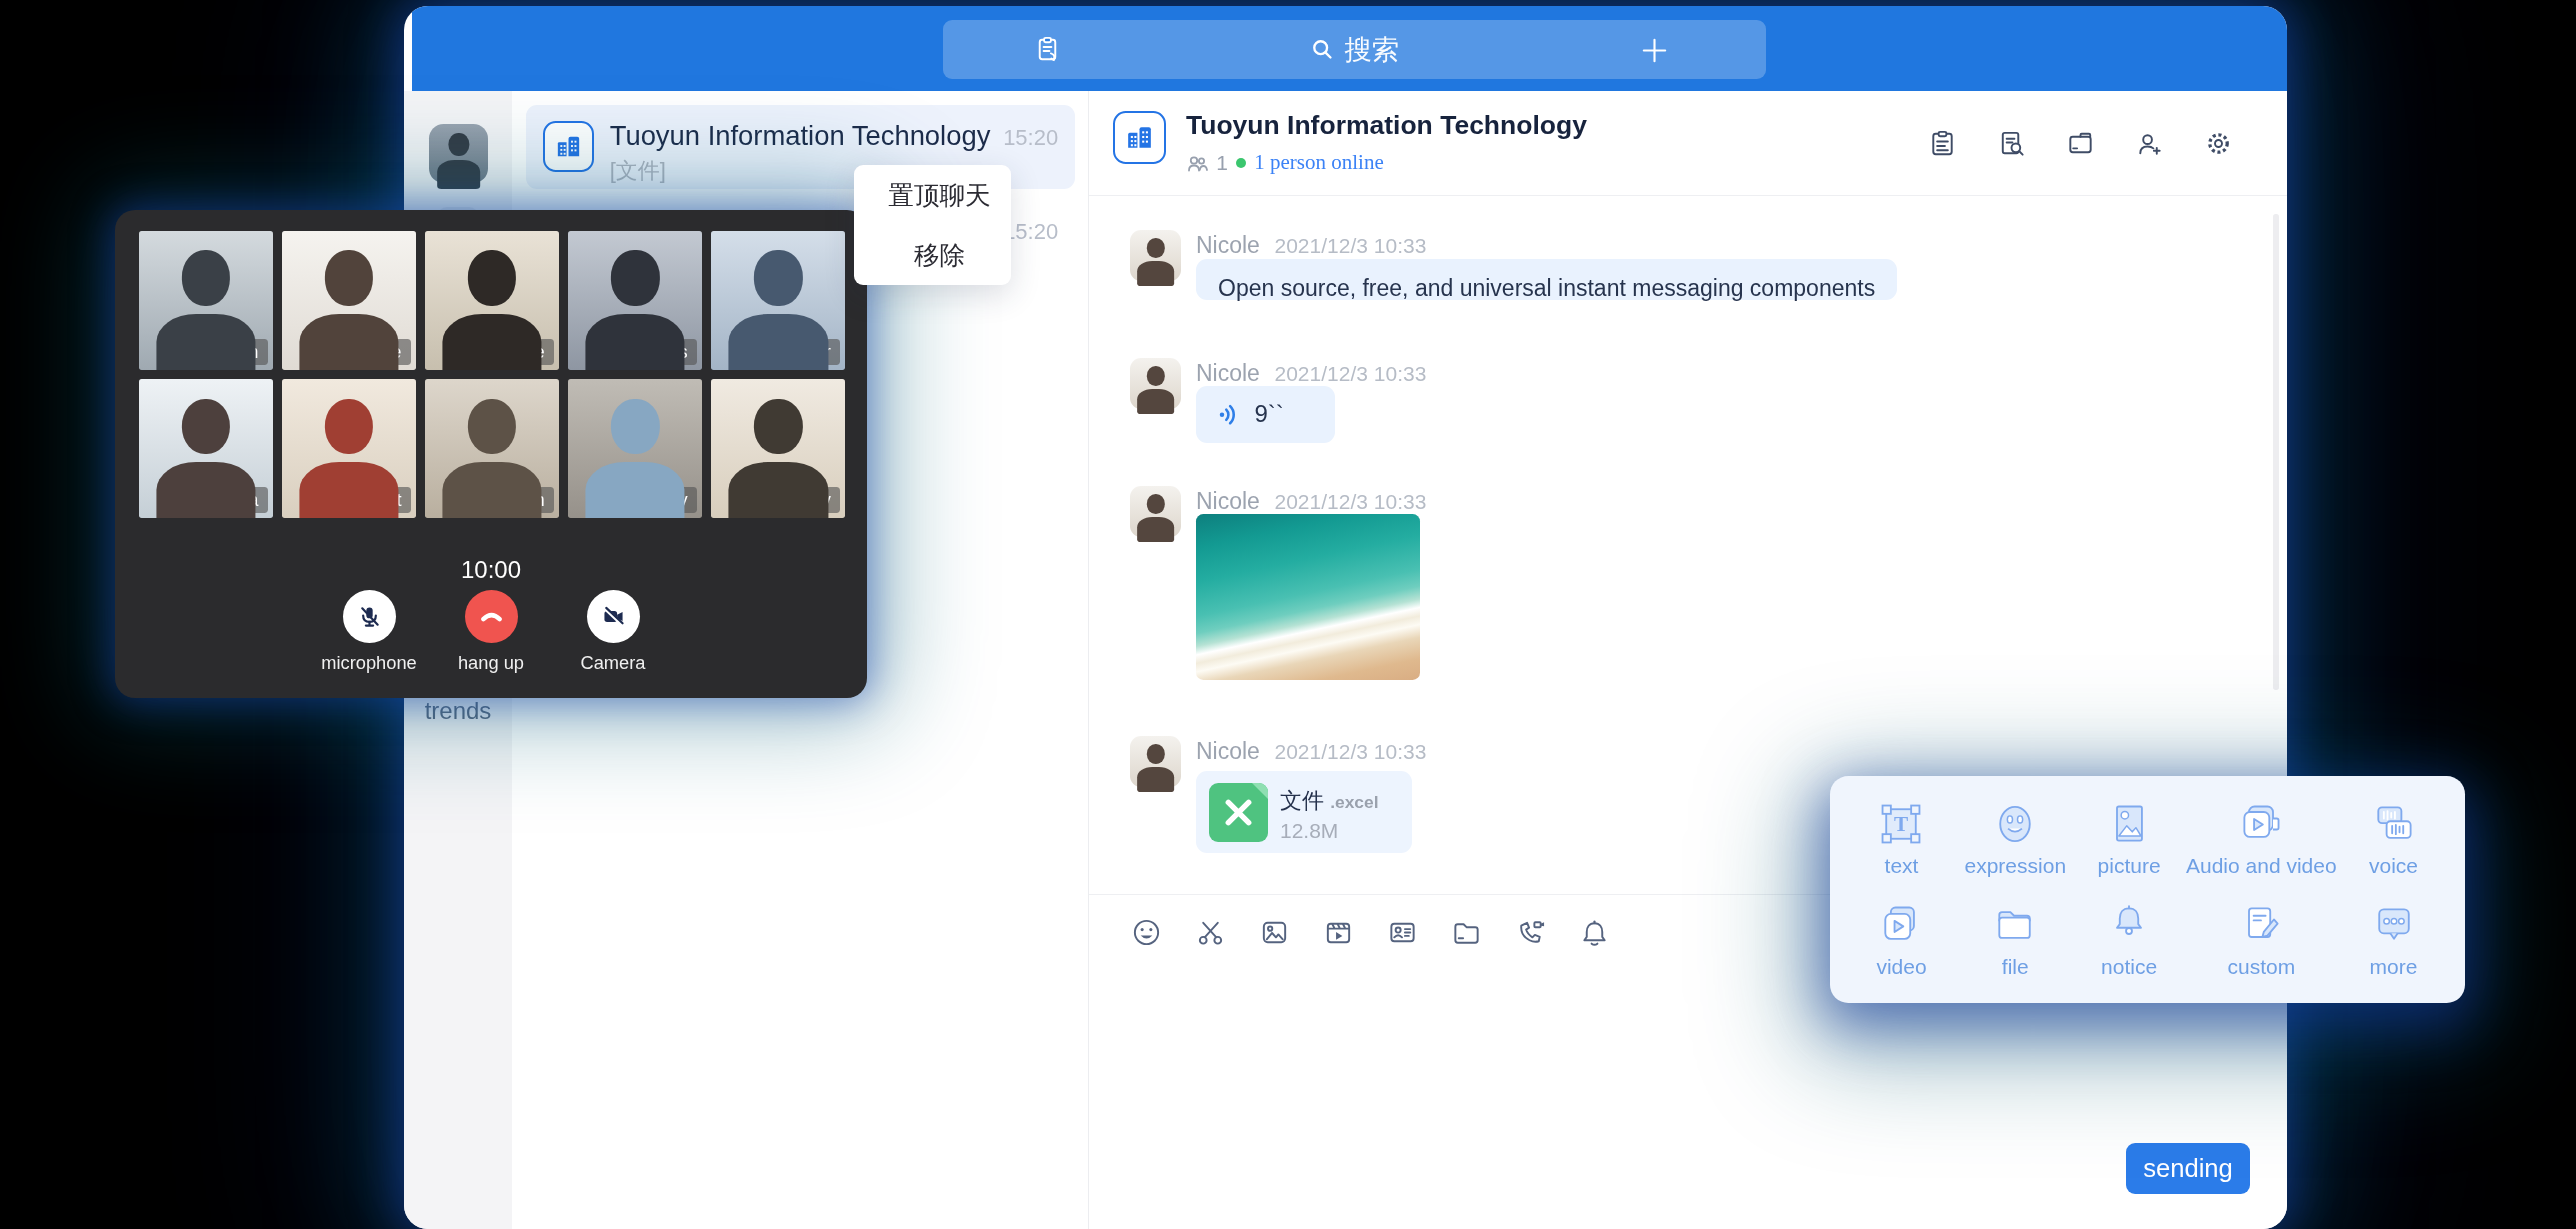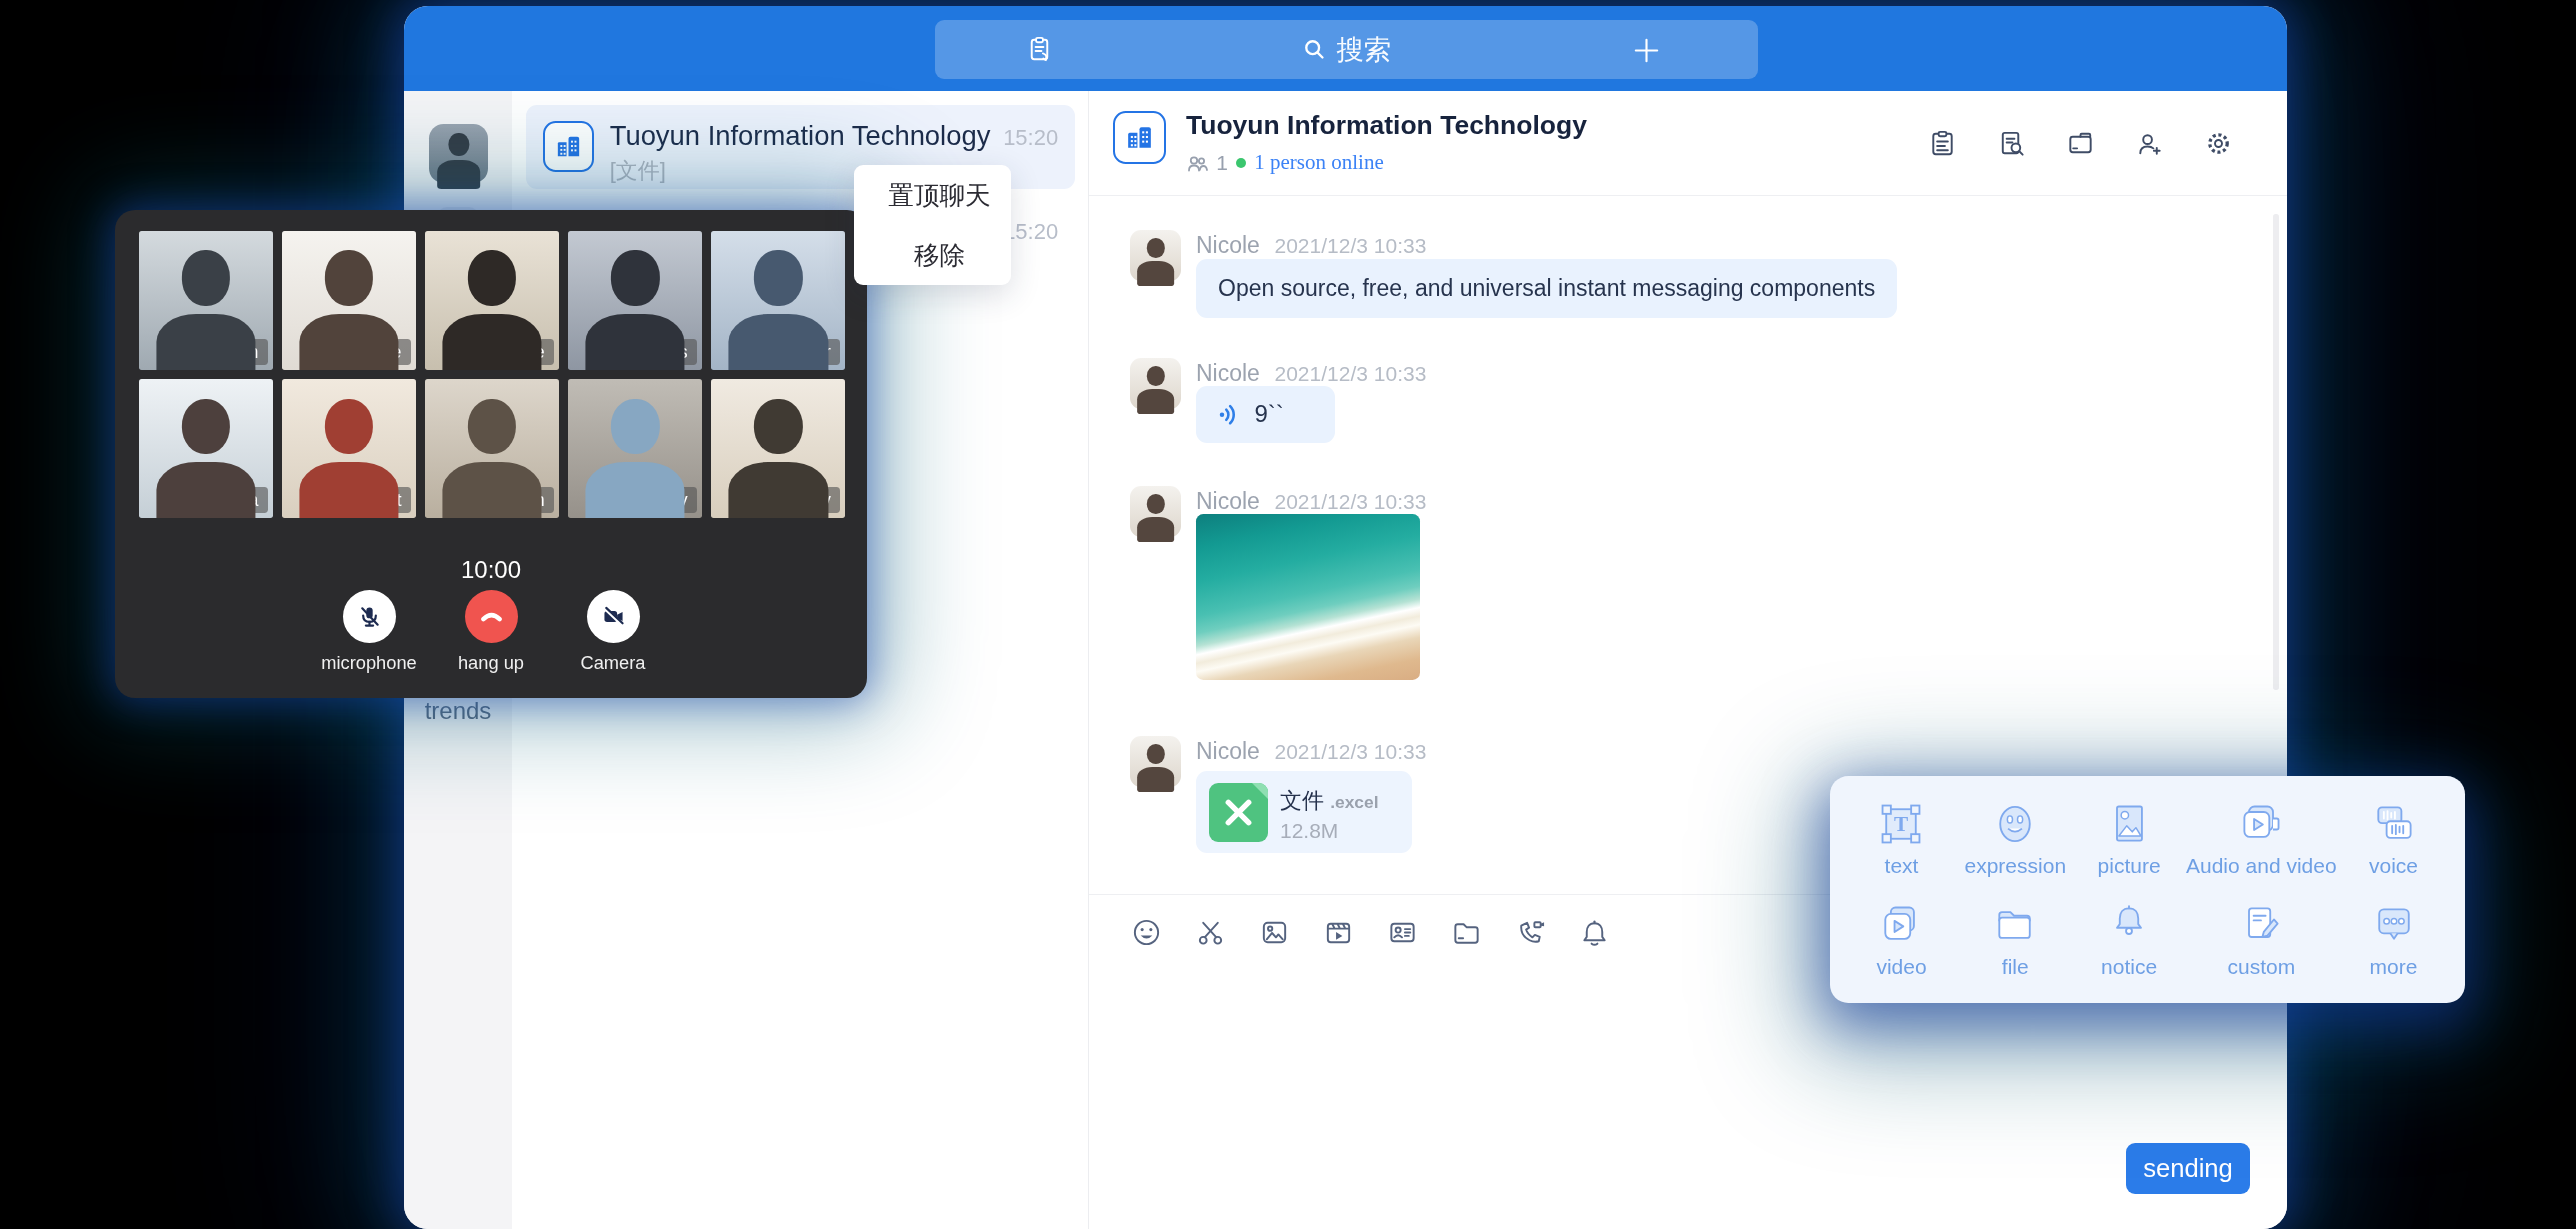--- a/index.html
+++ b/index.html
@@ -4,21 +4,21 @@
 <style>
   html,body{margin:0;padding:0;background:#000;}
   #stage{position:relative;width:2576px;height:1229px;background:#000;overflow:hidden;
          font-family:"Liberation Sans",sans-serif;}
   #stage *{box-sizing:border-box;}
 
   
   .window{position:absolute;left:404px;top:6.4px;width:1883px;height:1223px;background:#fff;
           border-radius:24px;overflow:hidden;
           box-shadow:0 0 46px 5.5px rgba(23,64,178,.55),0 0 110px 27.4px rgba(12,99,120,.38),0 0 201px 55px rgba(8,40,120,.30);}
-  .topbar{position:absolute;left:0;top:0;width:100%;height:85px;background:#2077DF;}
+  .topbar{position:absolute;left:8px;top:0;width:100%;height:85px;background:#2077DF;}
   .searchpill{position:absolute;left:531px;top:13.7px;width:823px;height:59px;background:rgba(255,255,255,.24);
               border-radius:9.1px;}
   .sp-clip{position:absolute;left:88px;top:12.8px;}
   .sp-mid{position:absolute;left:0;top:0;width:100%;height:100%;display:flex;align-items:center;justify-content:center;gap:9.1px;
           color:rgba(255,255,255,.96);font-size:27.4px;}
   .sp-plus{position:absolute;left:695px;top:13.7px;}
 
   
   .rail{position:absolute;left:0;top:85px;width:108px;bottom:0;background:#F4F4F6;}
   .rail-avatar{position:absolute;left:25px;top:33px;width:59px;height:59px;border-radius:14.6px;
@@ -51,21 +51,21 @@
   .hactions{position:absolute;right:53px;top:37px;display:flex;gap:38px;}
   .hactions svg{display:block;}
 
   .msg{position:absolute;left:0;width:100%;}
   .mav{position:absolute;left:41px;top:0;width:51px;height:51px;border-radius:11px;
        background:linear-gradient(180deg,#f4f2ee,#ddd6cc);--sc:#54463e;}
   .mhead{position:absolute;left:107px;top:1.8px;display:flex;gap:14.6px;align-items:baseline;}
   .mname{font-size:23px;color:#9CA3AF;}
   .mtime{font-size:21px;color:#B6BCC6;}
   .bubble{position:absolute;left:107px;background:#E9F2FE;border-radius:11px;color:#27344E;}
-  .b-text{top:29px;height:59px;line-height:59px;padding:0 22px;font-size:23px;white-space:nowrap;}
+  .b-text{top:29px;height:41px;line-height:59px;padding:0 22px;font-size:23px;white-space:nowrap;}
   .b-voice{top:27.4px;height:57px;width:139px;display:flex;align-items:center;gap:11px;padding-left:20px;font-size:24px;}
   .b-img{top:28px;width:224px;height:166px;border-radius:7.3px;overflow:hidden;background:
      linear-gradient(168deg,#0d7f7e 0%,#139a92 16%,#24ada1 32%,#49c0b2 48%,#6fceBF 56%,#b5e2d4 62%,
                      #ffffff 66%,#f2ecdc 70%,#fdfbf4 74%,#e9d6b8 80%,#dfb98e 90%,#d9ad83 100%);}
   .b-file{top:35px;width:216px;height:82px;background:#EDF4FE;border-radius:11px;}
   .xicon{position:absolute;left:12.8px;top:12px;width:59px;height:59px;border-radius:9.1px;background:#4FC380;overflow:hidden;}
   .xicon::after{content:"";position:absolute;right:0;top:0;border-style:solid;border-width:0 16.5px 16.5px 0;
                 border-color:transparent #8FDFB2 transparent transparent;}
   .fname{position:absolute;left:84px;top:14.6px;font-size:22px;color:#25314C;font-weight:500;}
   .fext{font-size:17.4px;color:#9AA1AD;font-weight:700;}

